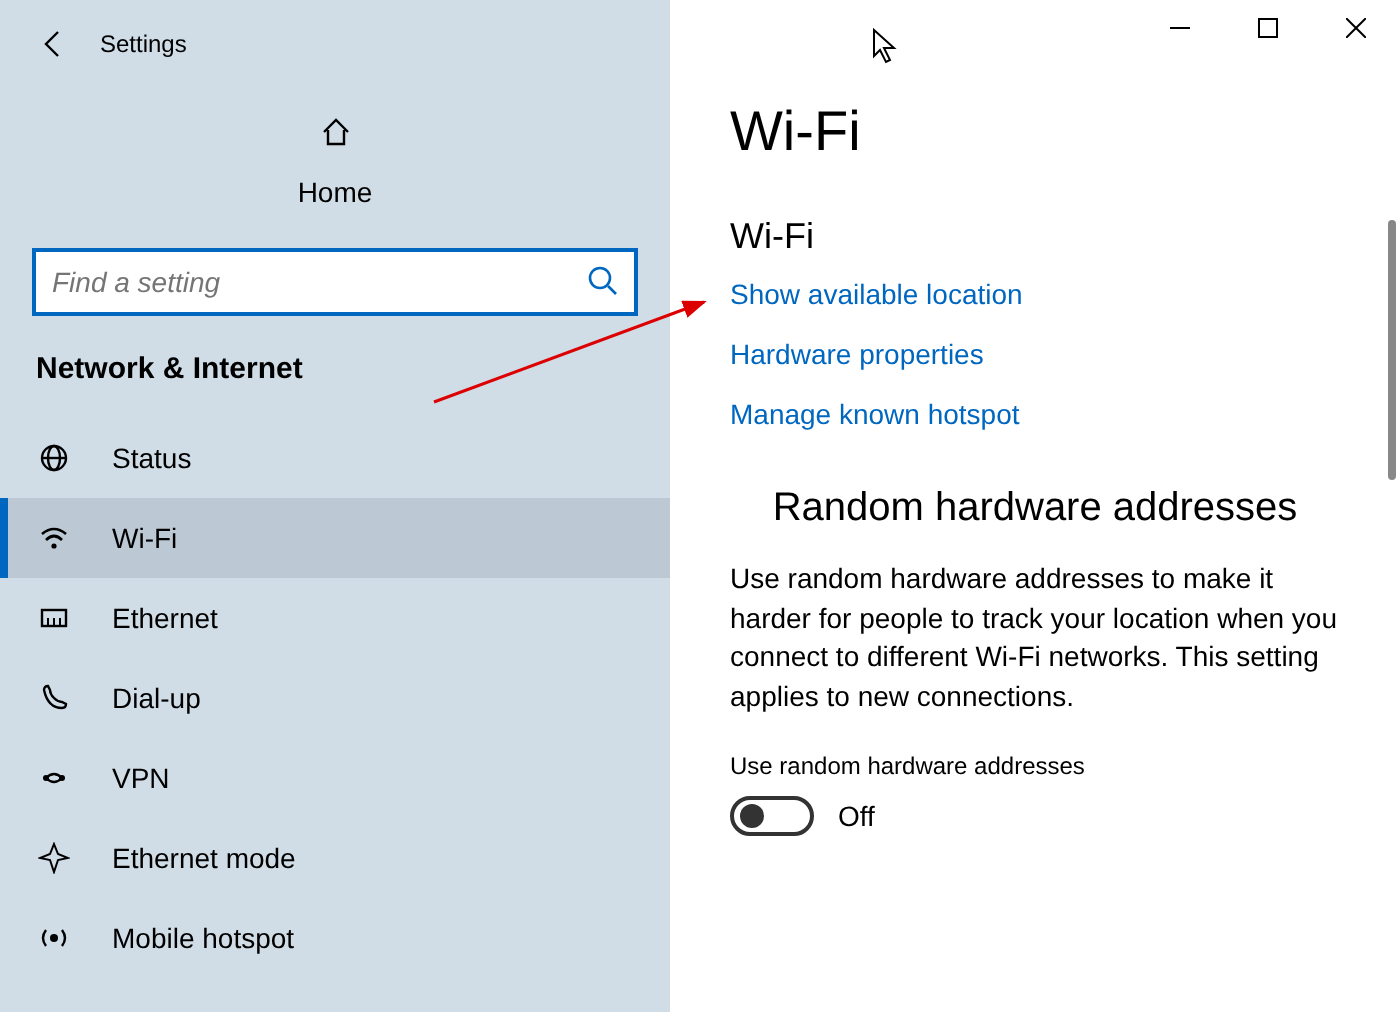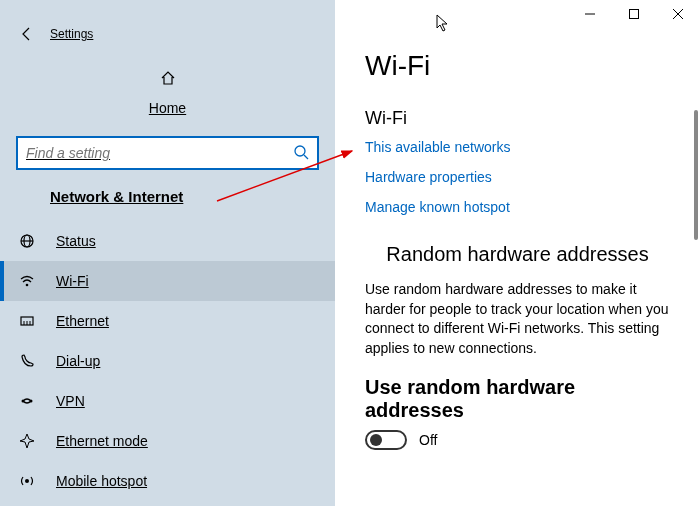--- a/index.html
+++ b/index.html
@@ -19,22 +19,21 @@
       display: flex;
       background: #fff;
       position: relative;
     }
     .sidebar {
       width: 335px;
       height: 100%;
       background: #d0dce6;
       display: flex;
       flex-direction: column;
-      padding-top: 24px;
-      text-decoration: underline;
+      padding-top: 12px;
     }
     .titlebar {
       display: flex;
       align-items: center;
       padding: 0 12px 8px 12px;
       height: 28px;
     }
     .back-btn {
       width: 30px;
       height: 30px;
@@ -78,21 +77,20 @@
       font-style: italic;
       background: transparent;
     }
     .search-icon {
       color: #0067c0;
     }
     .section-head {
       font-weight: 600;
       font-size: 15px;
       padding: 0 18px 16px 18px;
-      margin-left: 32px;
     }
     .nav-item {
       display: flex;
       align-items: center;
       padding: 12px 18px;
       gap: 20px;
       cursor: pointer;
     }
     .nav-item .icon { width: 18px; display: flex; justify-content: center; color: #222; }
     .nav-item.active {
@@ -164,23 +162,22 @@
       margin-bottom: 14px;
       text-align: center;
     }
     .description {
       font-size: 14px;
       line-height: 1.4;
       margin-bottom: 18px;
       max-width: 320px;
     }
     .use-label {
-      font-size: 20px;
+      font-size: 12px;
       margin-bottom: 8px;
-      font-weight: bold;
     }
     .window-controls {
       position: absolute;
       top: 0;
       right: 0;
       display: flex;
     }
     .wc-btn {
       width: 44px;
       height: 28px;
@@ -346,21 +343,21 @@
     </div>
   </div>
 
   <div class="main">
     <h1 class="page-title">Wi-Fi</h1>
 
     <div class="sub-title">Wi-Fi</div>
 
 
     <div class="link-list">
-      <a>This available networks</a>
+      <a>Show available location</a>
       <a>Hardware properties</a>
       <a>Manage known hotspot</a>
     </div>
 
     <div class="section-head2">Random hardware addresses</div>
 
     <p class="description">Use random hardware addresses to make it harder for people to track your location when you connect to different Wi-Fi networks. This setting applies to new connections.</p>
 
     <div class="use-label">Use random hardware addresses</div>
 

